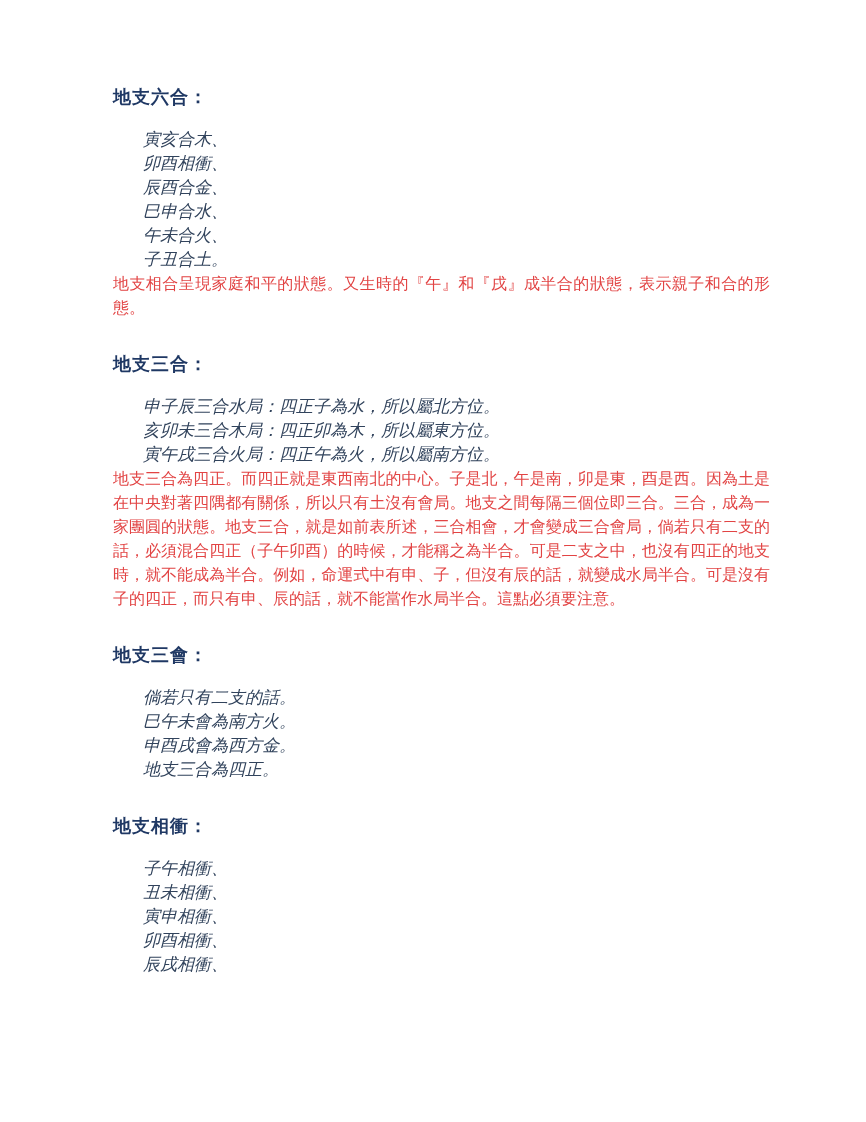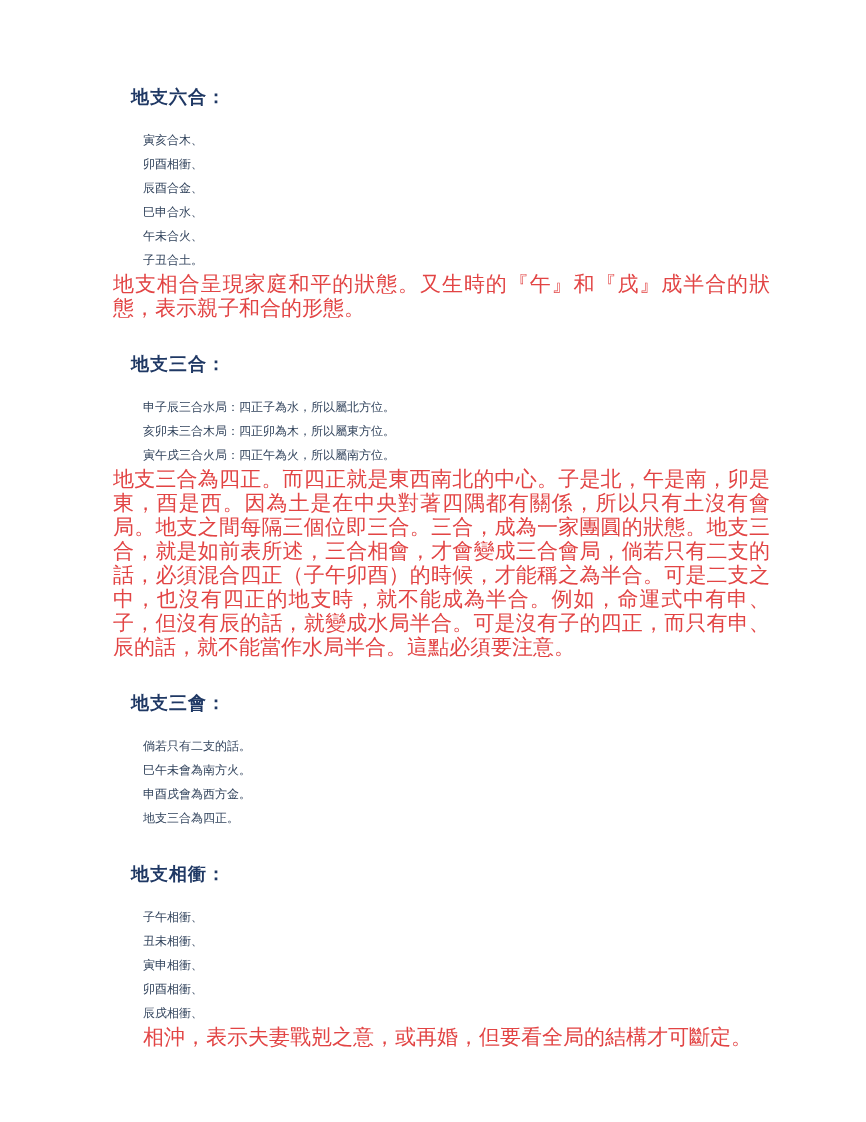--- a/index.html
+++ b/index.html
@@ -18,36 +18,37 @@
     width: 866px;
     height: 1122px;
     padding: 86px 96px 40px 113px;
     background: #ffffff;
   }
   .section-heading {
     font-size: 18px;
     line-height: 22px;
     font-weight: bold;
     color: var(--heading-color, #1f3864);
-    margin: 33px 0 20px 18px;
+    margin: 33px 0 20px 0;
     letter-spacing: 1px;
   }
   .section:first-child .section-heading {
     margin-top: 0;
   }
   .branch-list {
-    font-size: 12px;
+    font-size: 17px;
     line-height: 24px;
     color: var(--body-color, #31435c);
+    font-style: italic;
   }
   .branch-list .list-item {
     padding-left: 30px;
   }
   .note {
-    font-size: 21px;
+    font-size: 16px;
     line-height: 24px;
     color: var(--note-color, #e24444);
     margin: 0;
     text-align: justify;
   }
   .note.indented {
     padding-left: 30px;
     text-align: left;
   }
 </style>
@@ -91,16 +92,15 @@
 
   <div class="section">
     <div class="section-heading">地支相衝：</div>
     <div class="branch-list">
       <div class="list-item">子午相衝、</div>
       <div class="list-item">丑未相衝、</div>
       <div class="list-item">寅申相衝、</div>
       <div class="list-item">卯酉相衝、</div>
       <div class="list-item">辰戌相衝、</div>
     </div>
-    <p class="note indented">相沖，表示夫妻戰剋之意，或再婚，但要看全局的結構才可斷定。</p>
   </div>
 
 </div>
 
 </body></html>

